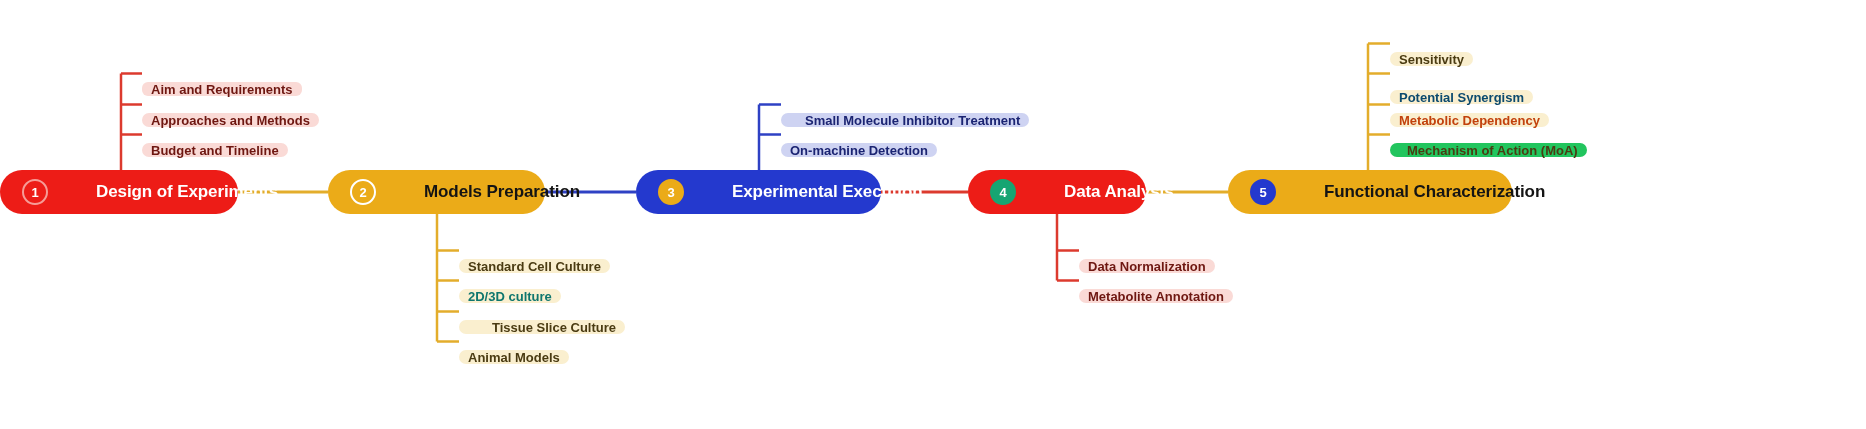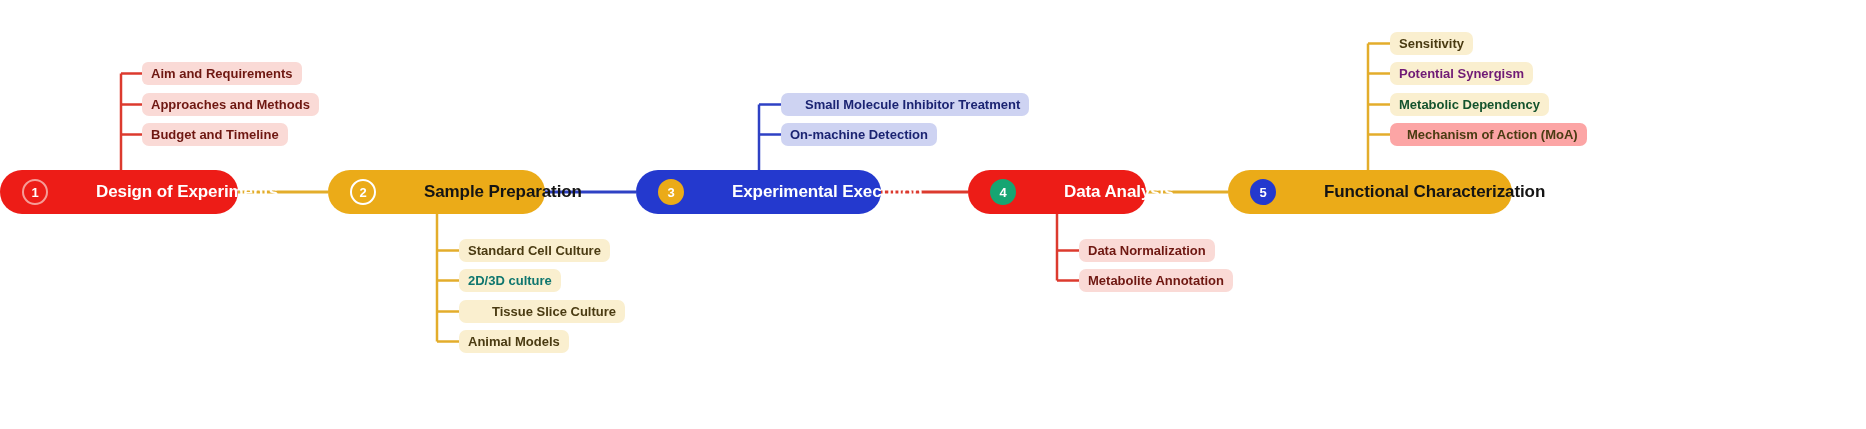--- a/index.html
+++ b/index.html
@@ -57,27 +57,28 @@
     font-weight: bold;
     letter-spacing: -0.1px;
     margin-left: 36px;
   }
   
   .leaf {
     position: absolute;
     display: flex;
     align-items: center;
     box-sizing: border-box;
-    height: 23px;
+    height: 14px;
     border-radius: 7px;
     padding: 0 9px;
     white-space: nowrap;
     font-size: 13px;
     font-weight: 600;
     z-index: 3;
+    margin-top: 20px;
   }
 </style>
 </head>
 <body>
 
 <div id="canvas">
   <svg id="edges" viewBox="0 0 1866 429" preserveAspectRatio="none">
       <line x1="238" y1="192" x2="328" y2="192" stroke="#E3AD2B" stroke-width="3"></line>
       <line x1="545" y1="192" x2="636" y2="192" stroke="#2E41C4" stroke-width="3"></line>
       <line x1="881" y1="192" x2="968" y2="192" stroke="#DC3A2E" stroke-width="3"></line>
@@ -108,30 +109,30 @@
     <div class="leaf" style="left: 142px; top: 123px; min-width: 126px; background: rgb(250, 218, 214); color: rgb(110, 23, 17);">Budget and Timeline</div>
     <div class="leaf" style="left: 459px; top: 239px; min-width: 127px; background: rgb(250, 239, 207); color: rgb(74, 59, 18);">Standard Cell Culture</div>
     <div class="leaf" style="left: 459px; top: 269px; min-width: 88px; background: rgb(250, 239, 207); color: #0f766e;">2D/3D culture</div>
     <div class="leaf" style="left: 459px; top: 300px; min-width: 119px; background: rgb(250, 239, 207); color: rgb(74, 59, 18); padding-left: 33px;">Tissue Slice Culture</div>
     <div class="leaf" style="left: 459px; top: 330px; min-width: 95px; background: rgb(250, 239, 207); color: rgb(74, 59, 18);">Animal Models</div>
     <div class="leaf" style="left: 781px; top: 93px; min-width: 203px; background: rgb(206, 211, 242); color: rgb(27, 36, 114); padding-left: 24px;">Small Molecule Inhibitor Treatment</div>
     <div class="leaf" style="left: 781px; top: 123px; min-width: 131px; background: rgb(206, 211, 242); color: rgb(27, 36, 114);">On-machine Detection</div>
     <div class="leaf" style="left: 1079px; top: 239px; min-width: 118px; background: rgb(250, 218, 214); color: rgb(110, 23, 17);">Data Normalization</div>
     <div class="leaf" style="left: 1079px; top: 269px; min-width: 134px; background: rgb(250, 218, 214); color: rgb(110, 23, 17);">Metabolite Annotation</div>
     <div class="leaf" style="left: 1390px; top: 32px; min-width: 76px; background: rgb(250, 239, 207); color: rgb(74, 59, 18);">Sensitivity</div>
-    <div class="leaf" style="left: 1390px; top: 62px; min-width: 125px; background: rgb(250, 239, 207); color: #701a75;">Potential Synergism</div>
-    <div class="leaf" style="left: 1390px; top: 93px; min-width: 141px; background: rgb(250, 239, 207); color: #14532d;">Metabolic Dependency</div>
-    <div class="leaf" style="left: 1390px; top: 123px; min-width: 167px; background: #fca5a5; color: rgb(74, 59, 18); padding-left: 17px;">Mechanism of Action (MoA)</div>
+    <div class="leaf" style="left: 1390px; top: 70px; min-width: 125px; background: rgb(250, 239, 207); color: #0c4a6e;">Potential Synergism</div>
+    <div class="leaf" style="left: 1390px; top: 93px; min-width: 141px; background: rgb(250, 239, 207); color: #c2410c;">Metabolic Dependency</div>
+    <div class="leaf" style="left: 1390px; top: 123px; min-width: 167px; background: #22c55e; color: rgb(74, 59, 18); padding-left: 17px;">Mechanism of Action (MoA)</div>
     <div class="node" style="left: 0px; top: 170px; width: 238px; background: rgb(237, 28, 23); color: rgb(255, 255, 255);">
       <span class="badge" style="background: rgb(237, 28, 23); color: rgb(255, 255, 255); border: 2px solid rgb(246, 156, 151);">1</span>
       <span class="node-label">Design of Experiments</span>
     </div>
     <div class="node" style="left: 328px; top: 170px; width: 217px; background: rgb(235, 171, 24); color: rgb(20, 20, 20);">
       <span class="badge" style="background: rgb(235, 171, 24); color: rgb(255, 255, 255); border: 2px solid rgb(255, 255, 255);">2</span>
-      <span class="node-label">Sample Preparation</span>
+      <span class="node-label">Models Preparation</span>
     </div>
     <div class="node" style="left: 636px; top: 170px; width: 245px; background: rgb(36, 57, 206); color: rgb(255, 255, 255);">
       <span class="badge" style="background: rgb(235, 171, 24); color: rgb(255, 255, 255); border: 2px solid rgb(235, 171, 24);">3</span>
       <span class="node-label">Experimental Execution</span>
     </div>
     <div class="node" style="left: 968px; top: 170px; width: 178px; background: rgb(237, 28, 23); color: rgb(255, 255, 255);">
       <span class="badge" style="background: rgb(22, 165, 114); color: rgb(255, 255, 255); border: 2px solid rgb(22, 165, 114);">4</span>
       <span class="node-label">Data Analysis</span>
     </div>
     <div class="node" style="left: 1228px; top: 170px; width: 284px; background: rgb(235, 171, 24); color: rgb(20, 20, 20);">

